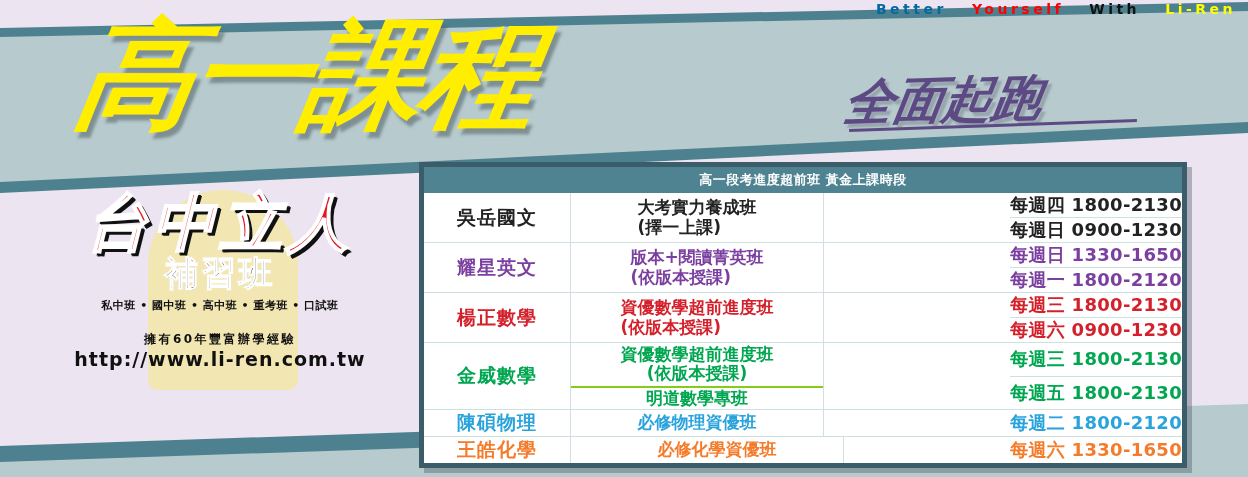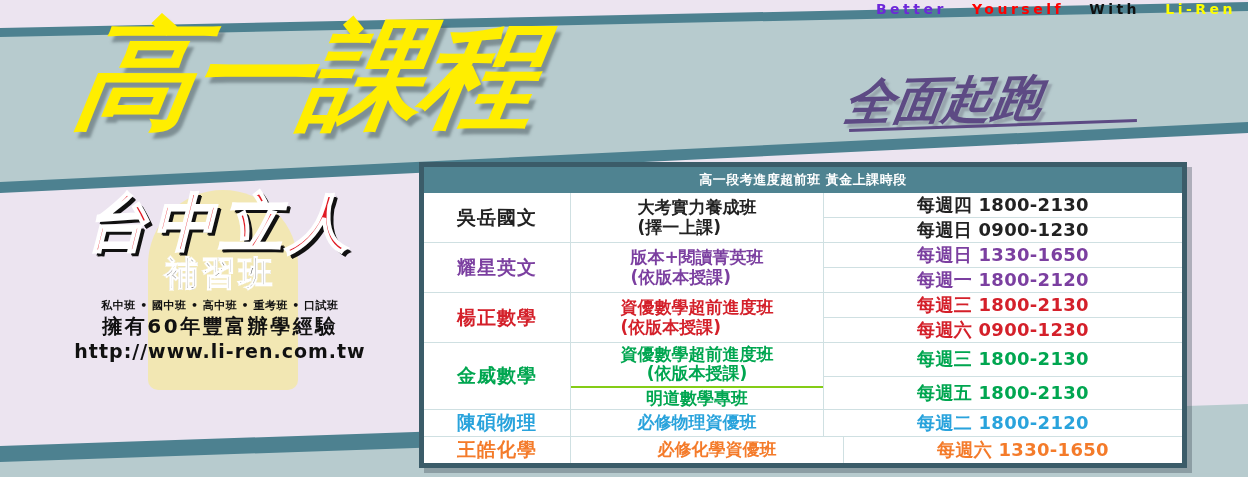--- a/index.html
+++ b/index.html
@@ -12,21 +12,21 @@
   
   #bg { position:absolute; inset:0; overflow:hidden; z-index:0; }
   #bg svg { display:block; width:1248px; height:477px; }
 
   
   .slogan {
     position:absolute; top:1px; right:12px; z-index:6;
     font-size:14px; font-weight:bold; letter-spacing:3.5px;
     white-space:nowrap; font-family:"DejaVu Sans","Liberation Sans",sans-serif;
   }
-  .slogan .w1 { color:#6d28d9; }
+  .slogan .w1 { color:#0369a1; }
   .slogan .w2 { color:#ff0000; }
   .slogan .w3 { color:#111111; }
   .slogan .w4 { color:#ffff00; }
 
   
   .main-title {
     position:absolute; left:78px; top:14px; z-index:5;
     font-size:118px; line-height:1.05; font-weight:bold;
     font-style:italic; color:#ffee00;
     letter-spacing:-4px;
@@ -67,21 +67,21 @@
     font-size:34px; font-weight:bold; color:#111111; letter-spacing:3px;
     margin-top:-4px; -webkit-text-stroke:1px #ffffff;
     font-family:"DejaVu Sans","Liberation Sans",sans-serif;
   }
   .logo-classes {
     font-size:11px; font-weight:bold; color:#111111; letter-spacing:.5px;
     margin-top:1px;
     font-family:"DejaVu Sans","Liberation Sans",sans-serif;
   }
   .logo-exp {
-    font-size:20px; font-weight:bold; color:#111111;
+    margin-top:18px; font-size:12px; font-weight:bold; color:#111111;
     letter-spacing:2.5px;
     font-family:"DejaVu Sans","Liberation Sans",sans-serif;
     text-align:center;
   }
   .logo-url {
     font-size:19px; font-weight:bold; color:#111111; letter-spacing:1px;
     font-family:"DejaVu Sans","Liberation Sans",sans-serif;
   }
 
   
@@ -109,21 +109,21 @@
     border-right:1px solid #cfe0e2;
     font-size:19px; font-weight:bold; letter-spacing:1px;
     font-family:"DejaVu Sans","Liberation Sans",sans-serif;
   }
   .cell-course {
     width:253px; flex:0 0 253px; display:flex; align-items:center; justify-content:center;
     border-right:1px solid #cfe0e2;
     font-size:17px; font-weight:bold; text-align:left; line-height:1.12;
     font-family:"DejaVu Sans","Liberation Sans",sans-serif;
   }
-  .cell-times { flex:1 1 auto; display:flex; flex-direction:column; }
+  .cell-times { flex:1 1 auto; display:flex; flex-direction:column;align-items:flex-end; }
   .time-line {
     flex:1 1 0; display:flex; align-items:center; justify-content:center;
     font-size:18px; font-weight:bold; letter-spacing:.3px;
     border-top:1px solid #cfe0e2;
     font-family:"DejaVu Sans","Liberation Sans",sans-serif;
   }
   .time-line:first-child { border-top:none; }
 
   
   .course-stack { width:253px; flex:0 0 253px; display:flex; flex-direction:column; border-right:1px solid #cfe0e2; }

